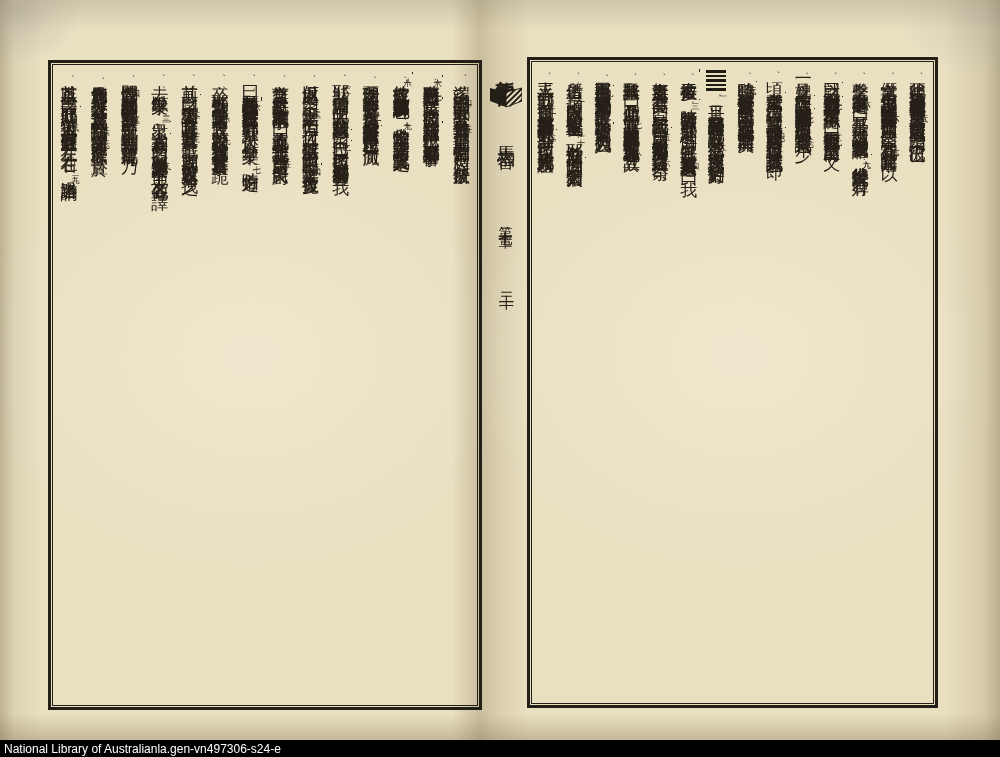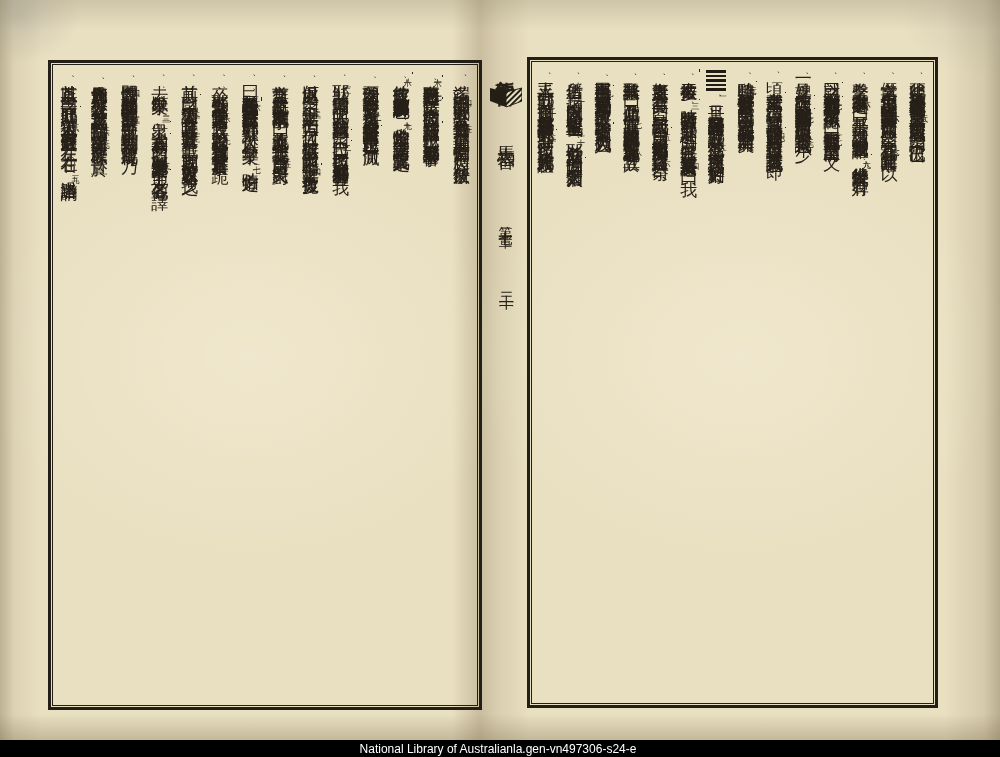--- a/index.html
+++ b/index.html
@@ -41,21 +41,21 @@
   .banxin{position:absolute;left:486px;top:57px;width:40px;height:651px;
           display:flex;flex-direction:column;align-items:center;color:#262019;}
   .vtext{writing-mode:vertical-rl;text-orientation:upright;letter-spacing:2px;}
   .bx-title{font-size:19px;margin-top:8px;font-weight:bold;}
   .bx-ornament{margin-top:12px;}
   .bx-gospel{font-size:18px;margin-top:18px;}
   .bx-chapter{font-size:14px;margin-top:76px;}
   .bx-leaf{font-size:15px;margin-top:56px;}
   
   .footer{position:absolute;left:0;top:740px;width:1000px;height:17px;background:#000;
-          display:flex;justify-content:center;align-items:center;
+          display:flex;justify-content:flex-start;align-items:center;
           font-family:"Liberation Sans",sans-serif;color:#fff;font-size:12px;}
   .footer .ltxt{padding-left:4px;}
   .footer .rtxt{padding-right:8px;}
 </style>
 </head>
 <body>
 
 <div class="photo">
   <div class="paper"></div>
 

